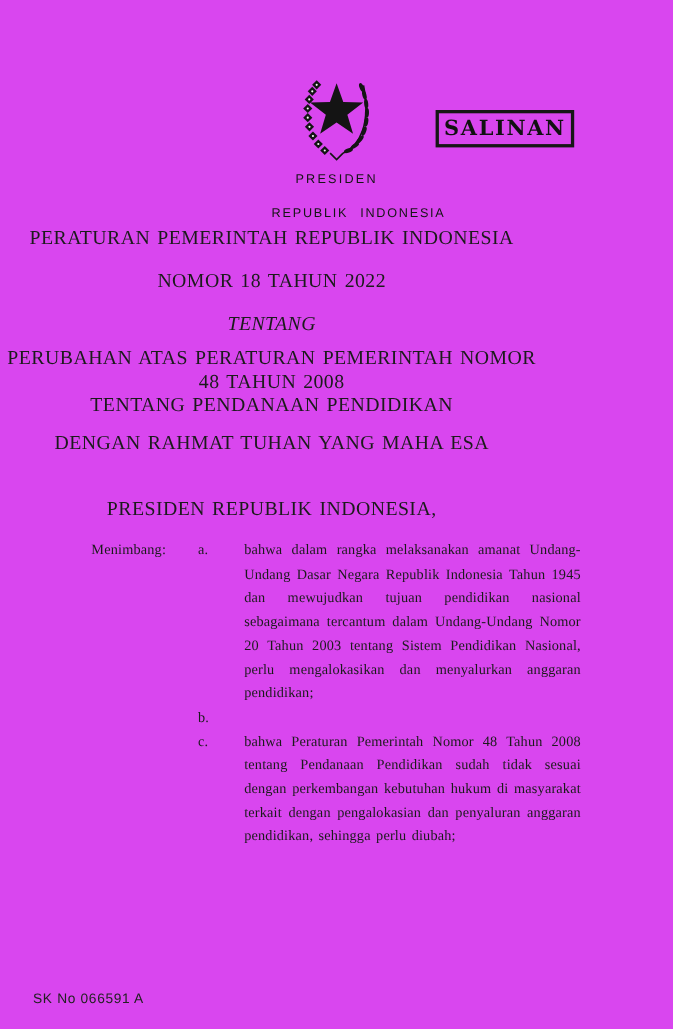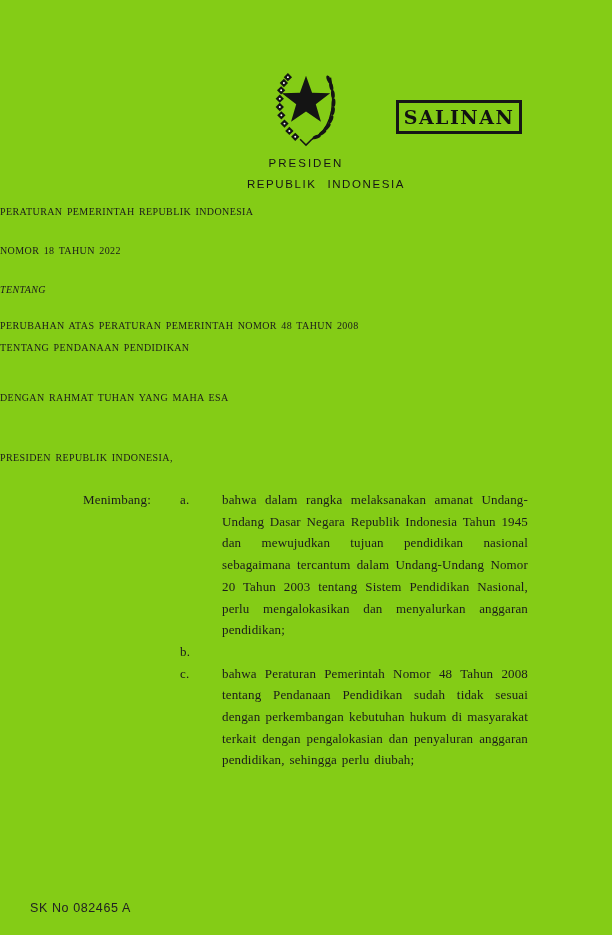--- a/index.html
+++ b/index.html
@@ -5,21 +5,21 @@
   html, body {
     margin: 0;
     padding: 0;
     background: #e9e9e7;
   }
   .page {
     position: relative;
     width: 612px;
     height: 935px;
     margin: 0 auto;
-    background: #84cc16;
+    background: #d946ef;
     color: #1b1b1b;
     font-family: "Liberation Serif", "DejaVu Serif", serif;
     overflow: hidden;
     box-sizing: border-box;
   }
   .emblem {
     position: absolute;
     left: 261px;
     top: 61px;
     width: 90px;
@@ -47,27 +47,27 @@
     top: 157px;
     left: 0;
     width: 612px;
     text-align: center;
     font-family: "Liberation Sans", sans-serif;
     font-weight: normal;
     color: #151515;
     line-height: 13px;
   }
   .letterhead .lh1 { font-size: 11.5px; letter-spacing: 2px; }
-  .letterhead .lh2 { font-size: 11.5px; letter-spacing: 1.6px; word-spacing: 6px; margin-top: 8px; padding-left: 40px; }
+  .letterhead .lh2 { font-size: 11.5px; letter-spacing: 1.6px; word-spacing: 6px; margin-top: 18px; padding-left: 40px; }
   .cline {
     position: absolute;
     left: 0;
     width: 494px;
-    text-align: left;
-    font-size: 10px;
+    text-align: center;
+    font-size: 18px;
     letter-spacing: 0.4px;
     word-spacing: 1.5px;
     color: #1b1b1b;
   }
   .t-reg     { top: 206px; }
   .t-num     { top: 245px; }
   .t-about   { top: 284px; font-style: italic; }
   .t-subject { top: 315px; line-height: 21.5px; }
   .invocation{ top: 392px; }
   .authority { top: 452px; }
@@ -197,15 +197,15 @@
     <div class="marker">a.</div>
     <div class="ctext">bahwa dalam rangka melaksanakan amanat Undang-Undang Dasar Negara Republik Indonesia Tahun 1945 dan mewujudkan tujuan pendidikan nasional sebagaimana tercantum dalam Undang-Undang Nomor 20 Tahun 2003 tentang Sistem Pendidikan Nasional, perlu mengalokasikan dan menyalurkan anggaran pendidikan;</div>
 
     <div class="marker">b.</div>
 
     <div class="marker">c.</div>
     <div class="ctext">bahwa Peraturan Pemerintah Nomor 48 Tahun 2008 tentang Pendanaan Pendidikan sudah tidak sesuai dengan perkembangan kebutuhan hukum di masyarakat terkait dengan pengalokasian dan penyaluran anggaran pendidikan, sehingga perlu diubah;</div>
   </div>
 
 
-  <div class="doc-code">SK  No 082465 A</div>
+  <div class="doc-code">SK  No 066591 A</div>
 
 </div>
 
 </body></html>

